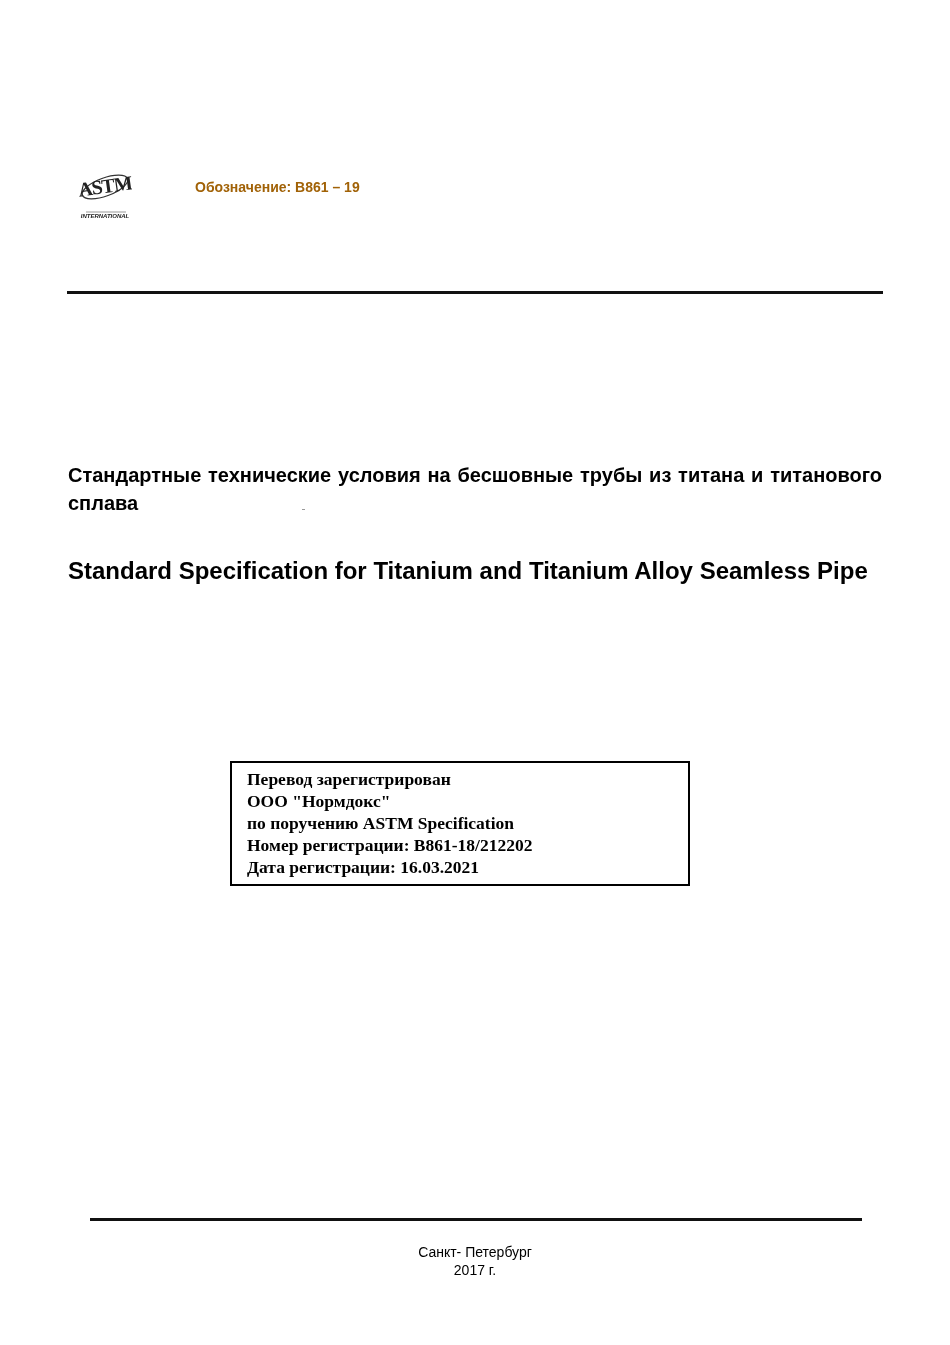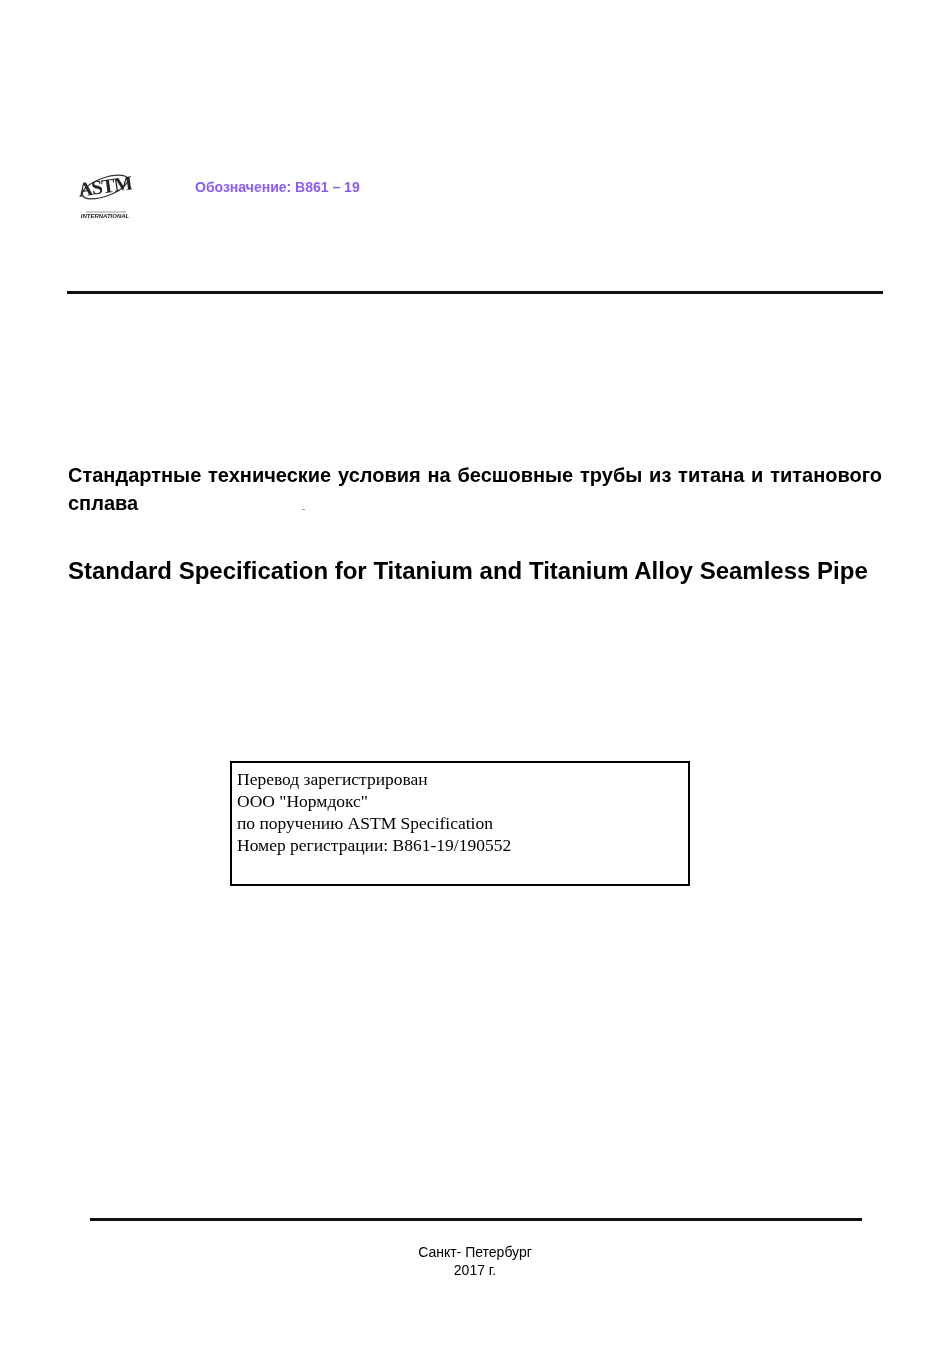--- a/index.html
+++ b/index.html
@@ -1,24 +1,24 @@
 <!DOCTYPE html>
 <html><head>
   <meta charset="utf-8">
   <style>
     html, body { margin: 0; padding: 0; background: #ffffff; }
     body { width: 950px; height: 1345px; position: relative; overflow: hidden; color: #000; font-family: "Liberation Sans", sans-serif; }
     .abs { position: absolute; }
     .logo { left: 78px; top: 163px; width: 54px; height: 60px; }
-    .designation { left: 195px; top: 179px; font-size: 14px; font-weight: bold; color: #8b5cf6; letter-spacing: 0; }
+    .designation { left: 195px; top: 179px; font-size: 14px; font-weight: bold; color: #a16207; letter-spacing: 0; }
     .rule-top { left: 67px; top: 291px; width: 816px; height: 3px; background: #111; }
     .title-ru { left: 68px; top: 429px; width: 814px; font-size: 20px; font-weight: bold; line-height: 28px; text-align: justify; text-align-last: left; margin-top: 32px; }
     .dot { left: 302px; top: 509px; width: 3px; height: 1px; background: #999; }
     .title-en { left: 68px; top: 557px; font-size: 24px; font-weight: bold; white-space: nowrap; }
-    .regbox { left: 230px; top: 761px; width: 460px; height: 125px; border: 2px solid #000; box-sizing: border-box; padding: 5px 0 0 5px; font-family: "Liberation Serif", serif; font-weight: normal; font-size: 17.5px; line-height: 22px; }
+    .regbox { left: 230px; top: 761px; width: 460px; height: 125px; border: 2px solid #000; box-sizing: border-box; padding: 5px 0 0 15px; font-family: "Liberation Serif", serif; font-weight: bold; font-size: 17.5px; line-height: 22px; }
     .regbox div { white-space: nowrap; }
     .rule-bottom { left: 90px; top: 1218px; width: 772px; height: 3px; background: #111; }
     .footer { left: 0; top: 1243px; width: 950px; text-align: center; font-size: 14px; line-height: 18px; }
     .footer div { white-space: nowrap; }
   </style>
 </head>
 <body>
 
 <div class="abs logo">
   <svg width="54" height="60" viewBox="0 0 54 60">
@@ -36,21 +36,22 @@
 <div class="abs title-ru">Стандартные технические условия на бесшовные трубы из титана и титанового сплава</div>
 
 <div class="abs dot"></div>
 
 <div class="abs title-en">Standard Specification for Titanium and Titanium Alloy Seamless Pipe</div>
 
 <div class="abs regbox">
   <div>Перевод зарегистрирован</div>
   <div>ООО "Нормдокс"</div>
   <div>по поручению ASTM Specification</div>
-  <div>Номер регистрации: B861-19/190552</div>
+  <div>Номер регистрации: B861-18/212202</div>
+  <div>Дата регистрации: 16.03.2021</div>
 </div>
 
 <div class="abs rule-bottom"></div>
 
 <div class="abs footer">
   <div>Санкт- Петербург</div>
   <div>2017 г.</div>
 </div>
 
 </body></html>

